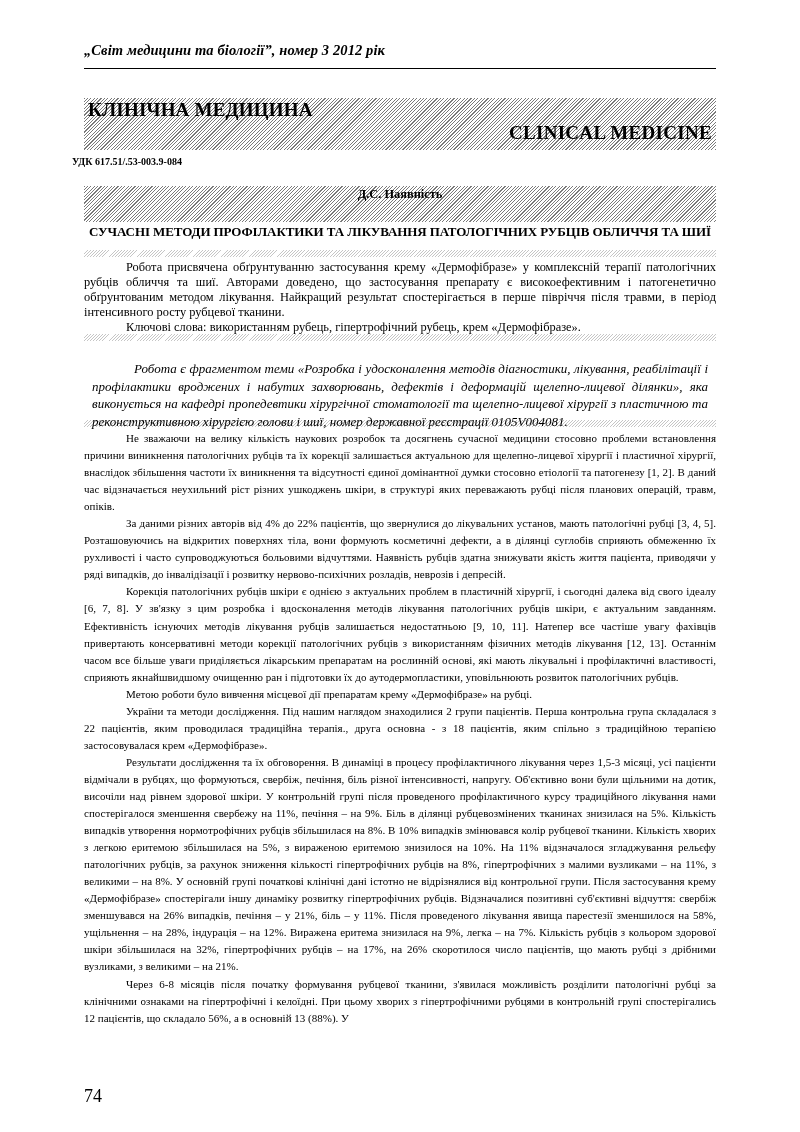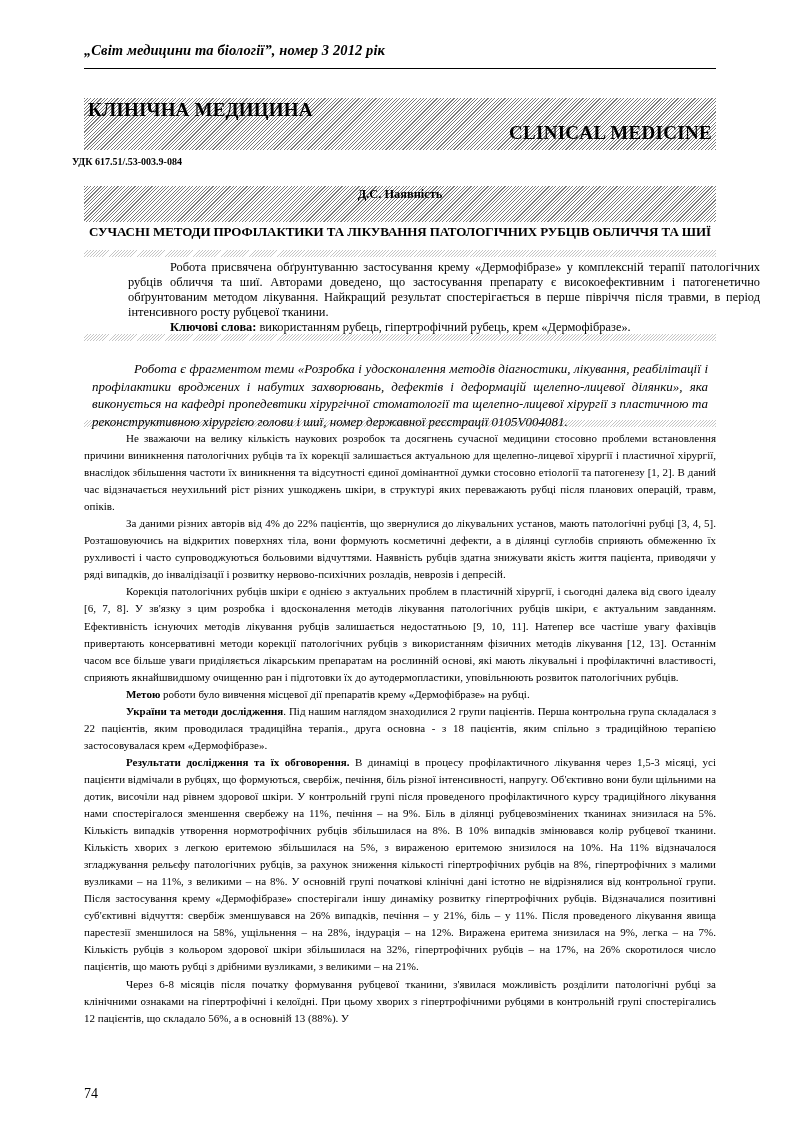--- a/index.html
+++ b/index.html
@@ -147,21 +147,20 @@
     position: absolute;
     left: 84px;
     width: 632px;
     text-align: justify;
     text-justify: inter-word;
   }
   .abstract {
     top: 260px;
     font-size: 12.4px;
     line-height: 15.1px;
-    margin-left: 44px;
   }
   .abstract p {
     margin: 0;
     text-indent: 42px;
   }
   .keywords {
     margin-top: 0;
     text-indent: 42px;
   }
   .italic-note {
@@ -176,27 +175,27 @@
   }
   .body-text {
     top: 430px;
     font-size: 11px;
     line-height: 17.05px;
   }
   .body-text p {
     margin: 0;
     text-indent: 42px;
   }
-  b, strong { font-weight: bold; }
+  b, strong { font-weight: normal; }
 
   .page-number {
     position: absolute;
     left: 84px;
     top: 1086px;
-    font-size: 14px;
+    font-size: 18px;
   }
 </style>
 </head>
 <body>
 
 <div class="page">
 
   <div class="running-head">
     <div class="running-head-text">„Світ медицини та біології”, номер 3 2012 рік</div>
   </div>
@@ -227,21 +226,21 @@
   <div class="block italic-note">
     <p>Робота є фрагментом теми «Розробка і удосконалення методів діагностики, лікування, реабілітації і профілактики вроджених і набутих захворювань, дефектів і деформацій щелепно-лицевої ділянки», яка виконується на кафедрі пропедевтики хірургічної стоматології та щелепно-лицевої хірургії з пластичною та реконструктивною хірургією голови і шиї, номер державної реєстрації 0105V004081.</p>
   </div>
 
   <div class="wave wave-3"></div>
 
   <div class="block body-text">
     <p>Не зважаючи на велику кількість наукових розробок та досягнень сучасної медицини стосовно проблеми встановлення причини виникнення патологічних рубців та їх корекції залишається актуальною для щелепно-лицевої хірургії і пластичної хірургії, внаслідок збільшення частоти їх виникнення та відсутності єдиної домінантної думки стосовно етіології та патогенезу [1, 2]. В даний час відзначається неухильний ріст різних ушкоджень шкіри, в структурі яких переважають рубці після планових операцій, травм, опіків.</p>
     <p>За даними різних авторів від 4% до 22% пацієнтів, що звернулися до лікувальних установ, мають патологічні рубці [3, 4, 5]. Розташовуючись на відкритих поверхнях тіла, вони формують косметичні дефекти, а в ділянці суглобів сприяють обмеженню їх рухливості і часто супроводжуються больовими відчуттями. Наявність рубців здатна знижувати якість життя пацієнта, приводячи у ряді випадків, до інвалідізації і розвитку нервово-психічних розладів, неврозів і депресій.</p>
     <p>Корекція патологічних рубців шкіри є однією з актуальних проблем в пластичній хірургії, і сьогодні далека від свого ідеалу [6, 7, 8]. У зв'язку з цим розробка і вдосконалення методів лікування патологічних рубців шкіри, є актуальним завданням. Ефективність існуючих методів лікування рубців залишається недостатньою [9, 10, 11]. Натепер все частіше увагу фахівців привертають консервативні методи корекції патологічних рубців з використанням фізичних методів лікування [12, 13].     Останнім часом все більше уваги приділяється лікарським препаратам на рослинній основі, які мають лікувальні і профілактичні властивості, сприяють якнайшвидшому очищенню ран і підготовки їх до аутодермопластики, уповільнюють розвиток патологічних рубців.</p>
-    <p><b>Метою</b><span> роботи було вивчення місцевої дії препаратів крему «Дермофібразе» на рубці.</span></p>
+    <p><b>Метою</b><span> роботи було вивчення місцевої дії препаратам крему «Дермофібразе» на рубці.</span></p>
     <p><b>України та методи дослідження</b><span>. Під нашим наглядом знаходилися 2 групи пацієнтів. Перша контрольна група складалася з 22 пацієнтів, яким проводилася традиційна терапія., друга основна - з 18 пацієнтів, яким спільно з традиційною терапією застосовувалася крем «Дермофібразе».</span></p>
     <p><b>Результати дослідження та їх обговорення.</b><span> В динаміці в процесу профілактичного лікування через 1,5-3 місяці, усі пацієнти відмічали в рубцях, що формуються, свербіж, печіння, біль різної інтенсивності, напругу. Об'єктивно вони були щільними на дотик, височіли над рівнем здорової шкіри. У контрольній групі після проведеного профілактичного курсу традиційного лікування нами спостерігалося зменшення свербежу на 11%, печіння – на 9%. Біль в ділянці рубцевозмінених тканинах знизилася на 5%. Кількість випадків утворення нормотрофічних рубців збільшилася на 8%. В 10% випадків змінювався колір рубцевої тканини. Кількість хворих з легкою еритемою збільшилася на 5%, з вираженою еритемою знизилося на 10%. На 11% відзначалося згладжування рельєфу патологічних рубців, за рахунок зниження кількості гіпертрофічних рубців на 8%, гіпертрофічних з малими вузликами – на 11%, з великими – на 8%. У основній групі початкові клінічні дані істотно не відрізнялися від контрольної групи. Після застосування крему «Дермофібразе» спостерігали іншу динаміку розвитку гіпертрофічних рубців. Відзначалися позитивні суб'єктивні відчуття: свербіж зменшувався на 26% випадків, печіння – у 21%, біль – у 11%. Після проведеного лікування явища парестезії зменшилося на 58%, ущільнення – на 28%, індурація – на 12%. Виражена еритема знизилася на 9%, легка – на 7%. Кількість рубців з кольором здорової шкіри збільшилася на 32%, гіпертрофічних рубців – на 17%, на 26% скоротилося число пацієнтів, що мають рубці з дрібними вузликами, з великими – на 21%.</span></p>
     <p>Через 6-8 місяців після початку формування рубцевої тканини, з'явилася можливість розділити патологічні рубці за клінічними ознаками на гіпертрофічні і келоїдні. При цьому хворих з гіпертрофічними рубцями в контрольній групі спостерігались 12 пацієнтів, що складало 56%, а в основній 13 (88%). У</p>
   </div>
 
   <div class="page-number">74</div>
 
 </div>
 
 </body></html>

